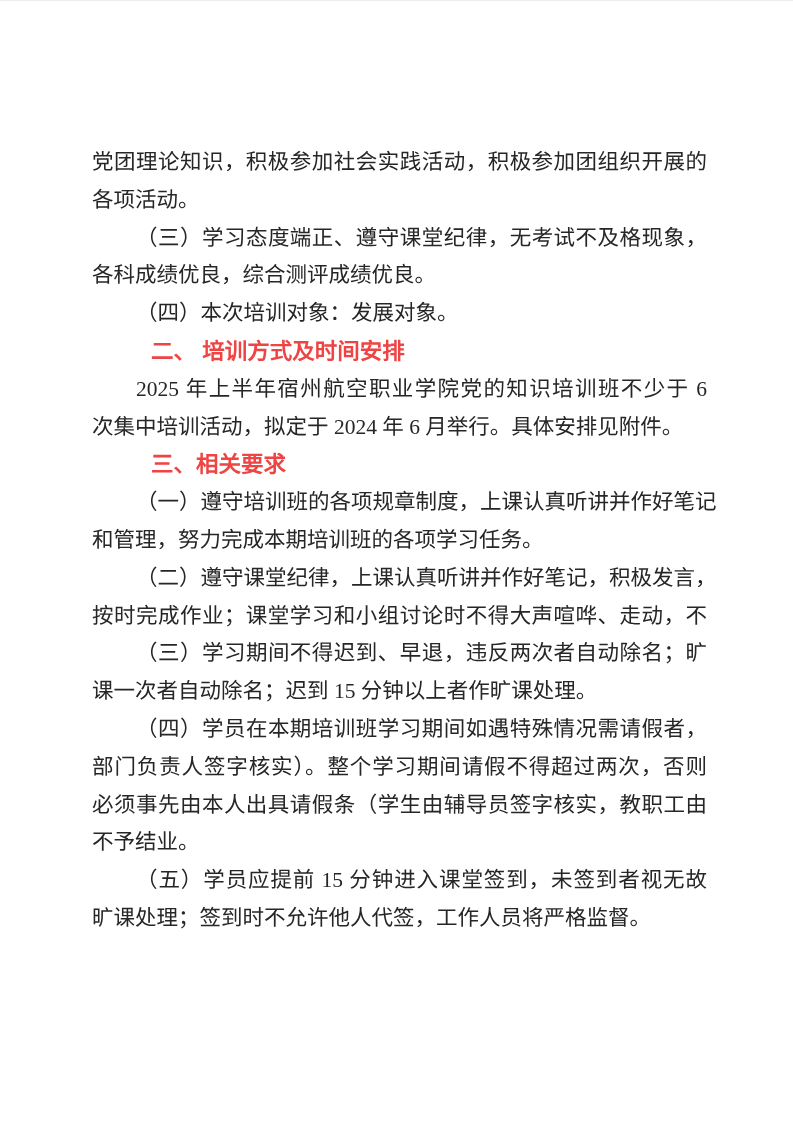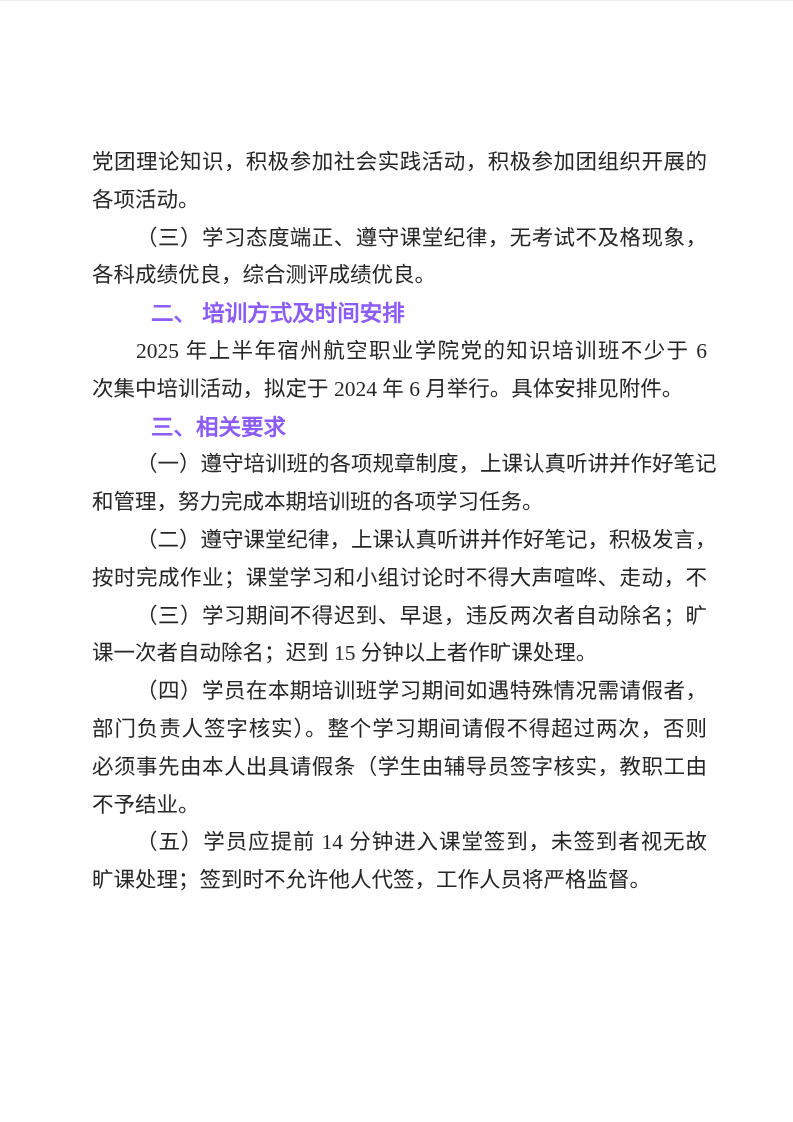--- a/index.html
+++ b/index.html
@@ -40,39 +40,42 @@
   }
   .line.short {
     text-align: center;
     text-align-last: left;
   }
   .first-indent { text-indent: 44px; }
   .heading-line {
     font-family: "Liberation Sans", "DejaVu Sans", sans-serif;
     font-weight: 700;
     font-size: 22.5px;
-    color: #8b5cf6;
+    color: #ef4444;
     text-indent: 59px;
     text-align: left;
     text-align-last: left;
   }
 </style>
 </head>
 <body>
 
 <div class="page">
   <div class="top-edge"></div>
   <div class="doc">
       <div class="paragraph">
         <div class="line">党团理论知识，积极参加社会实践活动，积极参加团组织开展的</div>
         <div class="line short">各项活动。</div>
       </div>
       <div class="paragraph">
         <div class="line first-indent">（三）学习态度端正、遵守课堂纪律，无考试不及格现象，</div>
         <div class="line short">各科成绩优良，综合测评成绩优良。</div>
+      </div>
+      <div class="paragraph">
+        <div class="line short first-indent">（四）本次培训对象：发展对象。</div>
       </div>
       <div class="paragraph heading">
         <div class="line heading-line">二、 培训方式及时间安排</div>
       </div>
       <div class="paragraph">
         <div class="line first-indent">2025 年上半年宿州航空职业学院党的知识培训班不少于 6</div>
         <div class="line short">次集中培训活动，拟定于 2024 年 6 月举行。具体安排见附件。</div>
       </div>
       <div class="paragraph heading">
         <div class="line heading-line">三、相关要求</div>
@@ -89,17 +92,17 @@
         <div class="line first-indent">（三）学习期间不得迟到、早退，违反两次者自动除名；旷</div>
         <div class="line short">课一次者自动除名；迟到 15 分钟以上者作旷课处理。</div>
       </div>
       <div class="paragraph">
         <div class="line first-indent">（四）学员在本期培训班学习期间如遇特殊情况需请假者，</div>
         <div class="line">部门负责人签字核实）。整个学习期间请假不得超过两次，否则</div>
         <div class="line">必须事先由本人出具请假条（学生由辅导员签字核实，教职工由</div>
         <div class="line short">不予结业。</div>
       </div>
       <div class="paragraph">
-        <div class="line first-indent">（五）学员应提前 14 分钟进入课堂签到，未签到者视无故</div>
+        <div class="line first-indent">（五）学员应提前 15 分钟进入课堂签到，未签到者视无故</div>
         <div class="line short">旷课处理；签到时不允许他人代签，工作人员将严格监督。</div>
       </div>
     </div>
 </div>
 
 </body></html>

